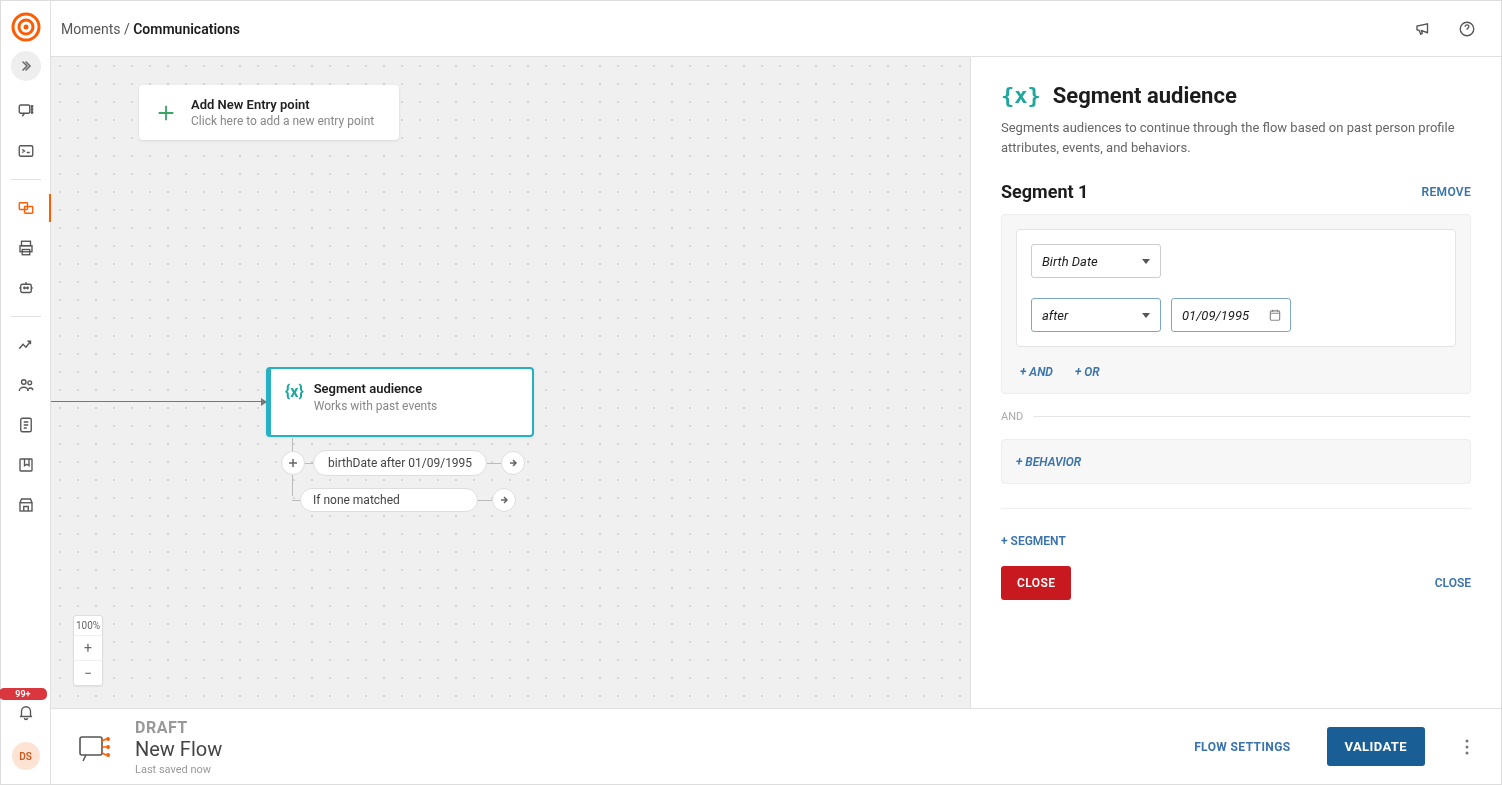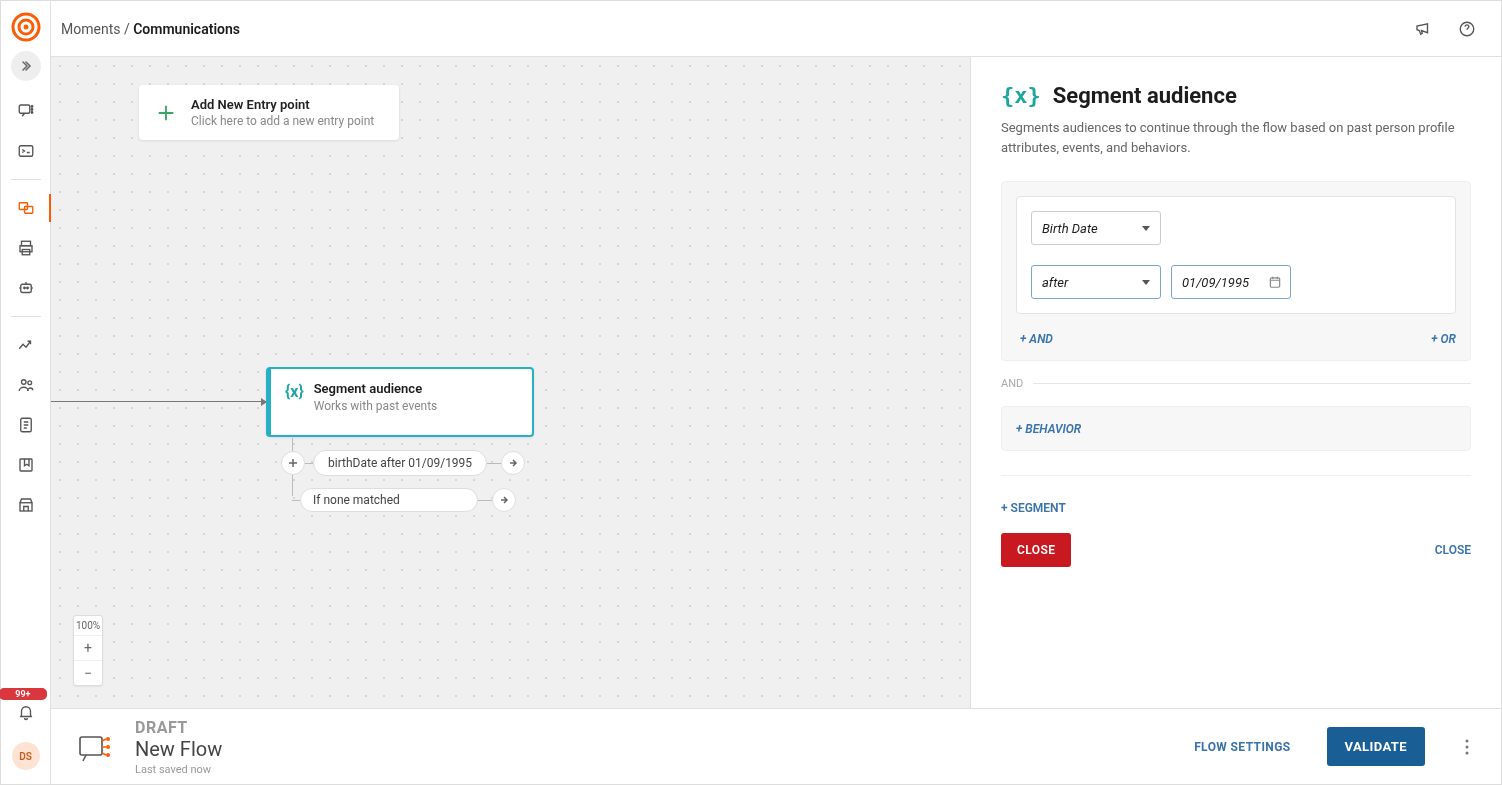--- a/index.html
+++ b/index.html
@@ -99,21 +99,21 @@
   .link-btn{color:var(--link);font-size:12px;font-weight:600;cursor:pointer;letter-spacing:.3px;}
 
   .block{background:#f7f7f7;border:1px solid #eee;border-radius:4px;padding:14px;font-style:italic;}
   .rule-card{background:#fff;border:1px solid #e3e3e3;border-radius:4px;padding:14px;display:flex;flex-wrap:wrap;gap:10px;}
   .select{border:1px solid #ccc;border-radius:3px;height:34px;padding:0 28px 0 10px;font-size:13px;background:#fff;display:flex;align-items:center;position:relative;cursor:pointer;min-width:130px;}
   .select.blue{border-color:#7da7c9;}
   .select::after{content:"";position:absolute;right:10px;top:14px;border-left:4px solid transparent;border-right:4px solid transparent;border-top:5px solid #555;}
   .date-input{border:1px solid #7da7c9;border-radius:3px;height:34px;padding:0 30px 0 10px;font-size:13px;display:flex;align-items:center;position:relative;min-width:120px;background:#fff;}
   .date-input .cal{position:absolute;right:8px;top:9px;color:#888;}
 
-  .addline{display:flex;gap:22px;margin-top:18px;padding-left:4px;justify-content:space-between;}
+  .addline{display:flex;gap:22px;margin-top:18px;padding-left:4px;}
   .addlink{color:var(--link);font-size:12px;font-weight:600;cursor:pointer;}
 
   .and-sep{display:flex;align-items:center;margin:16px 0;}
   .and-sep .line{flex:1;height:1px;background:#e5e5e5;}
   .and-sep .txt{color:#aaa;font-size:11px;margin-right:10px;}
 
   .panel hr.sep{border:none;border-top:1px solid #eee;margin:24px 0;}
 
   .panel-actions{display:flex;align-items:center;justify-content:space-between;margin-top:18px;}
   .btn-del{background:var(--red);color:#fff;border:none;border-radius:3px;padding:10px 16px;font-size:12px;font-weight:600;cursor:pointer;letter-spacing:.4px;}
@@ -314,20 +314,24 @@
       </div>
 
       <div class="panel">
         <div class="panel-inner">
           <div class="panel-head">
             <span class="brace">{x}</span>
             <h1>Segment audience</h1>
           </div>
           <div class="panel-desc">Segments audiences to continue through the flow based on past person profile attributes, events, and behaviors.</div>
 
+          <div class="seg-header">
+            <h2>Segment 1</h2>
+            <span class="link-btn">REMOVE</span>
+          </div>
 
           <div class="block">
             <div class="rule-card">
               <div class="select">
                 <span>Birth Date</span>
               </div>
               <div style="flex-basis:100%;height:0;"></div>
               <div class="select blue">
                 <span>after</span>
               </div>

